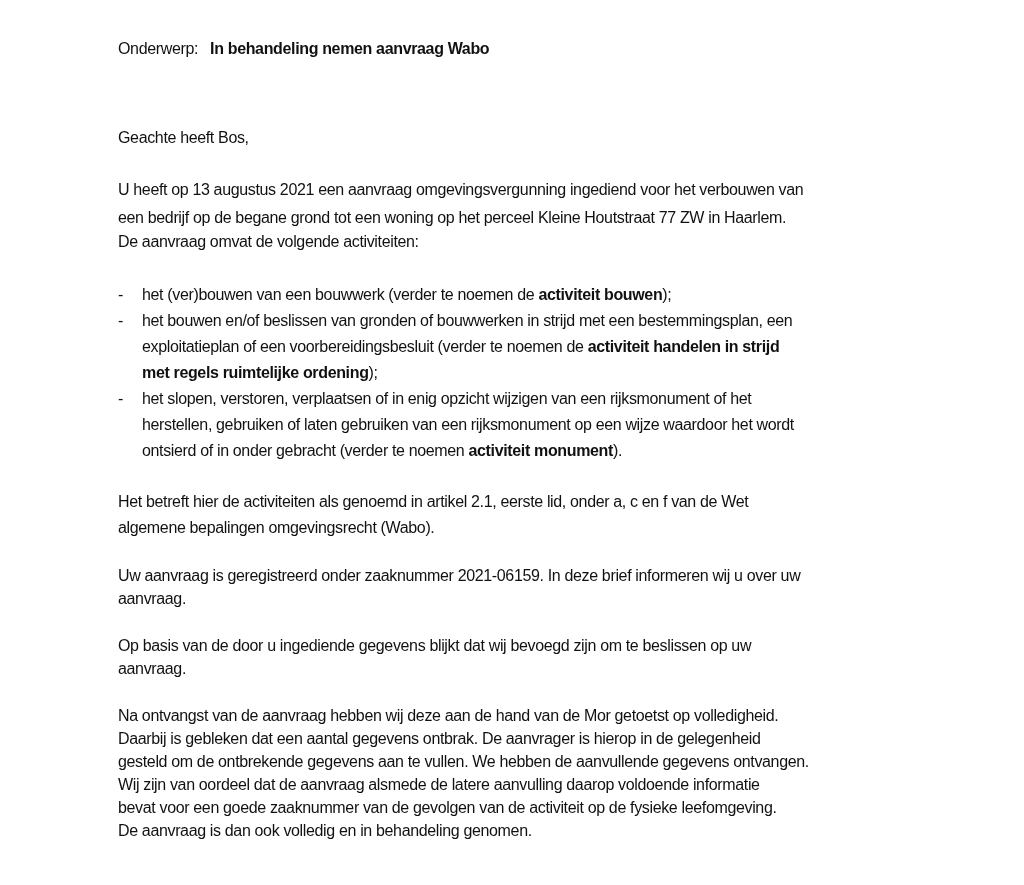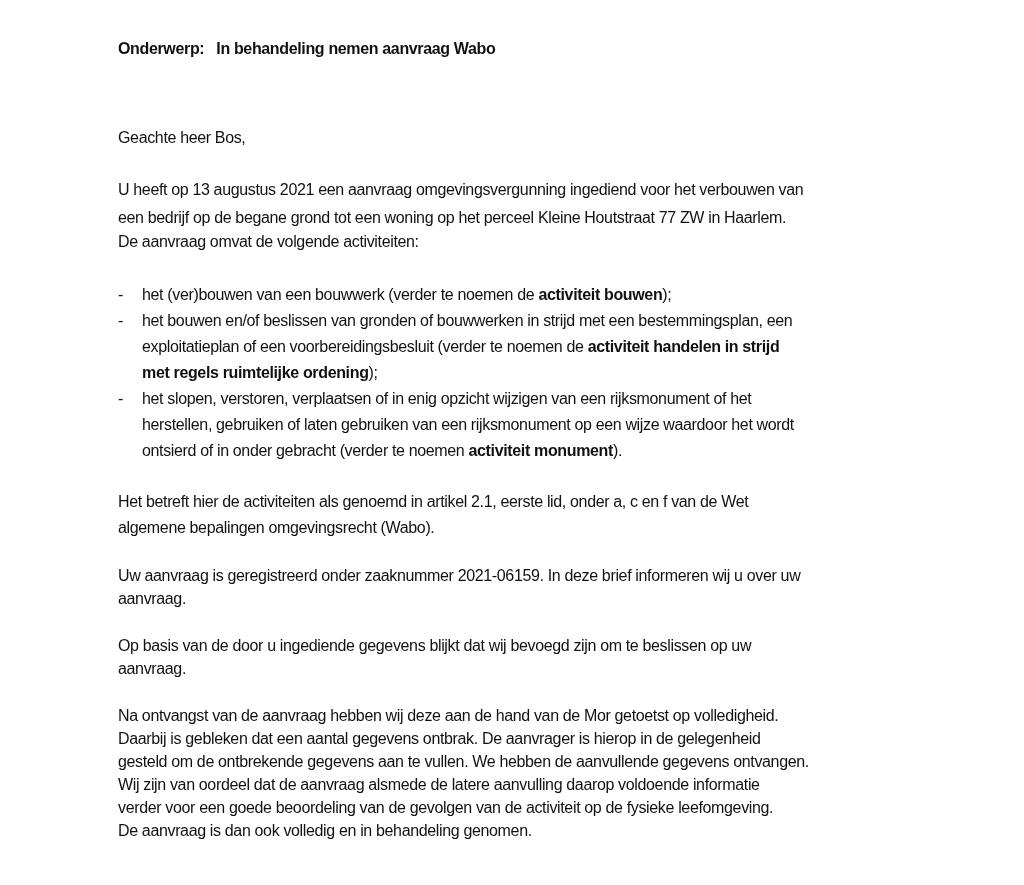--- a/index.html
+++ b/index.html
@@ -7,35 +7,35 @@
     width: 1024px; height: 885px; overflow: hidden; position: relative;
     font-family: "Liberation Sans", sans-serif;
     color: #111111;
   }
   .page { position: absolute; left: 118px; top: 0; width: 800px; }
   .line {
     position: absolute; left: 0; white-space: nowrap;
     font-size: 16px; line-height: 20px;
     letter-spacing: -0.35px;
   }
-  .subject-label { font-weight: bold; }
+  .subject-label { font-weight: normal; }
   .subject-value { margin-left: 12px; font-weight: bold; }
   b { font-weight: bold; }
   .bl { left: 24px; }
 </style>
 </head>
 <body>
 
 <div class="page">
 
   <div class="line" style="top:39px">
     <span class="subject-label">Onderwerp:</span><span class="subject-value">In behandeling nemen aanvraag Wabo</span>
   </div>
 
-  <div class="line" style="top:128px">Geachte heer Bos,</div>
+  <div class="line" style="top:128px">Geachte heeft Bos,</div>
 
   <div class="line" style="top:180px">U heeft op 13 augustus 2021 een aanvraag omgevingsvergunning ingediend voor het verbouwen van</div>
   <div class="line" style="top:208px">een bedrijf op de begane grond tot een woning op het perceel Kleine Houtstraat 77 ZW in Haarlem.</div>
   <div class="line" style="top:232px">De aanvraag omvat de volgende activiteiten:</div>
 
   <div>
     <div class="line" style="top:285px">-</div>
     <div class="line bl" style="top:285px"><span>het (ver)bouwen van een bouwwerk (verder te noemen de </span><b>activiteit bouwen</b><span>);</span></div>
   </div>
 
@@ -59,16 +59,16 @@
   <div class="line" style="top:566px">Uw aanvraag is geregistreerd onder zaaknummer 2021-06159. In deze brief informeren wij u over uw</div>
   <div class="line" style="top:589px">aanvraag.</div>
 
   <div class="line" style="top:636px">Op basis van de door u ingediende gegevens blijkt dat wij bevoegd zijn om te beslissen op uw</div>
   <div class="line" style="top:659px">aanvraag.</div>
 
   <div class="line" style="top:706px">Na ontvangst van de aanvraag hebben wij deze aan de hand van de Mor getoetst op volledigheid.</div>
   <div class="line" style="top:729px">Daarbij is gebleken dat een aantal gegevens ontbrak. De aanvrager is hierop in de gelegenheid</div>
   <div class="line" style="top:752px">gesteld om de ontbrekende gegevens aan te vullen. We hebben de aanvullende gegevens ontvangen.</div>
   <div class="line" style="top:775px">Wij zijn van oordeel dat de aanvraag alsmede de latere aanvulling daarop voldoende informatie</div>
-  <div class="line" style="top:798px">verder voor een goede beoordeling van de gevolgen van de activiteit op de fysieke leefomgeving.</div>
+  <div class="line" style="top:798px">bevat voor een goede zaaknummer van de gevolgen van de activiteit op de fysieke leefomgeving.</div>
   <div class="line" style="top:821px">De aanvraag is dan ook volledig en in behandeling genomen.</div>
 
 </div>
 
 </body></html>

